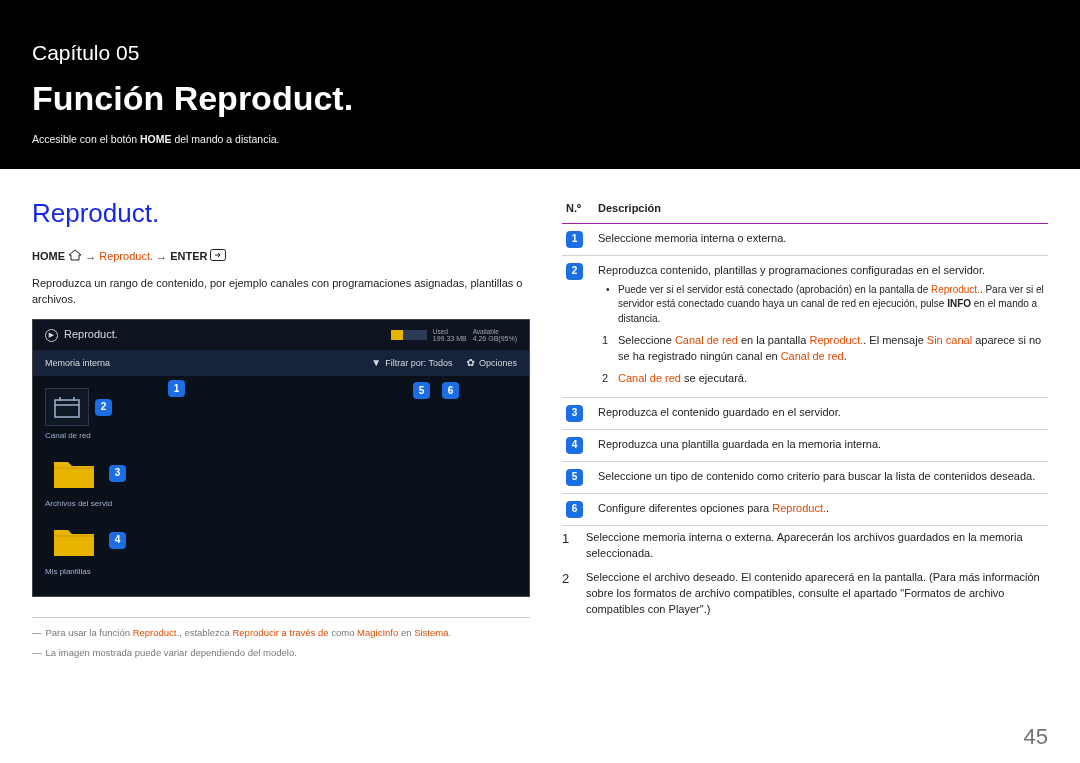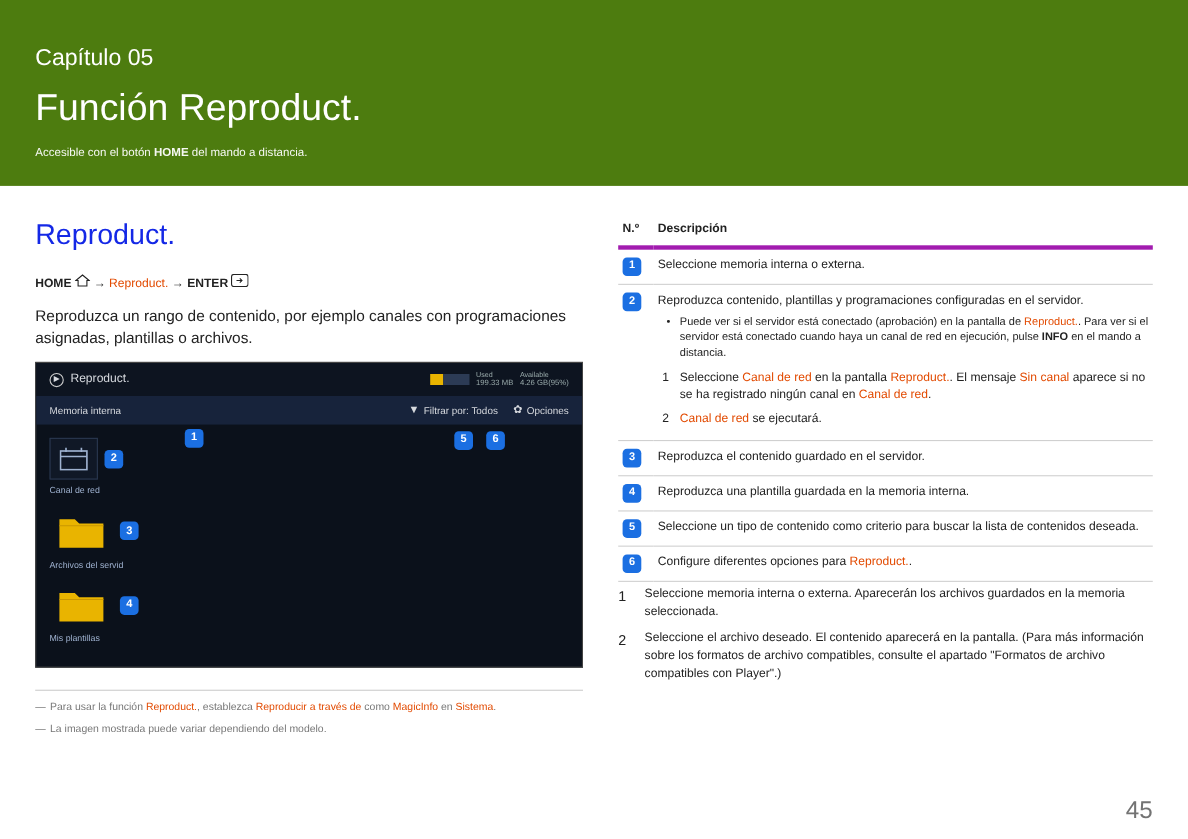--- a/index.html
+++ b/index.html
@@ -6,32 +6,32 @@
   body {
     font-family: Arial, Helvetica, sans-serif;
     width: 1080px;
     height: 763px;
     background: #fff;
     color: #222;
     font-size: 11px;
     line-height: 1.45;
   }
   .hero {
-    background: #4d7c0f;
+    background: #000000;
     color: #fff;
     padding: 38px 32px 22px 32px;
   }
   .hero-chapter {
     font-size: 21px;
     font-weight: 400;
     margin-bottom: 6px;
   }
   .hero-title {
     font-size: 34px;
-    font-weight: 400;
+    font-weight: 700;
     margin-bottom: 8px;
   }
   .hero-sub {
     font-size: 10.5px;
     opacity: 0.95;
   }
   .content {
     display: flex;
     padding: 26px 32px 10px 32px;
     gap: 32px;
@@ -44,21 +44,21 @@
     font-weight: 400;
     margin-bottom: 16px;
   }
   .breadcrumb {
     font-size: 11px;
     font-weight: 700;
     margin-bottom: 10px;
   }
   .breadcrumb .inline-icon { font-weight: 400; vertical-align: middle; }
   .txt-red { color: #e24a00; font-weight: 400; }
-  .para { font-size: 14px; margin-bottom: 12px; }
+  .para { font-size: 11px; margin-bottom: 12px; }
 
   
   .shot {
     width: 100%;
     height: 278px;
     background: #0b111b;
     border: 1px solid #444;
     color: #d6d9de;
     position: relative;
     margin-bottom: 20px;
@@ -128,21 +128,21 @@
   }
   .marker-row-top-right { position: absolute; top: 62px; right: 70px; display:flex; gap: 12px; }
   .shot .marker-abs1 { position:absolute; top: 60px; left: 135px; }
 
   .footnotes-rule { border: none; border-top: 1px solid #ccc; margin: 12px 0 8px 0; }
   .footnote { font-size: 9.5px; color: #777; margin-bottom: 6px; }
   .footnote .dash { margin-right: 4px; }
 
   
   .tbl { width: 100%; border-collapse: collapse; font-size: 11px; }
-  .tbl th { text-align: left; font-weight: 700; padding: 6px 4px; border-bottom: 4px solid #a21caf; }
+  .tbl th { text-align: left; font-weight: 700; padding: 6px 4px; border-bottom: 1px solid #a21caf; }
   .tbl td { padding: 7px 4px; vertical-align: top; }
   .tbl tr.sep td { border-bottom: 1px solid #d0d0d0; }
   .tbl .mk-cell { width: 32px; }
   .sub-li { padding: 4px 0 4px 20px; position: relative; font-size: 10px; }
   .sub-li::before { content: "•"; position: absolute; left: 8px; }
   .sub-step { padding: 3px 0 3px 20px; position: relative; font-size: 11px; }
   .sub-step .stepnum { position: absolute; left: 4px; }
 
   .h2-black { font-size: 22px; font-weight: 400; margin: 20px 0 10px 0; }
   .numlist { list-style: none; padding: 0; }

